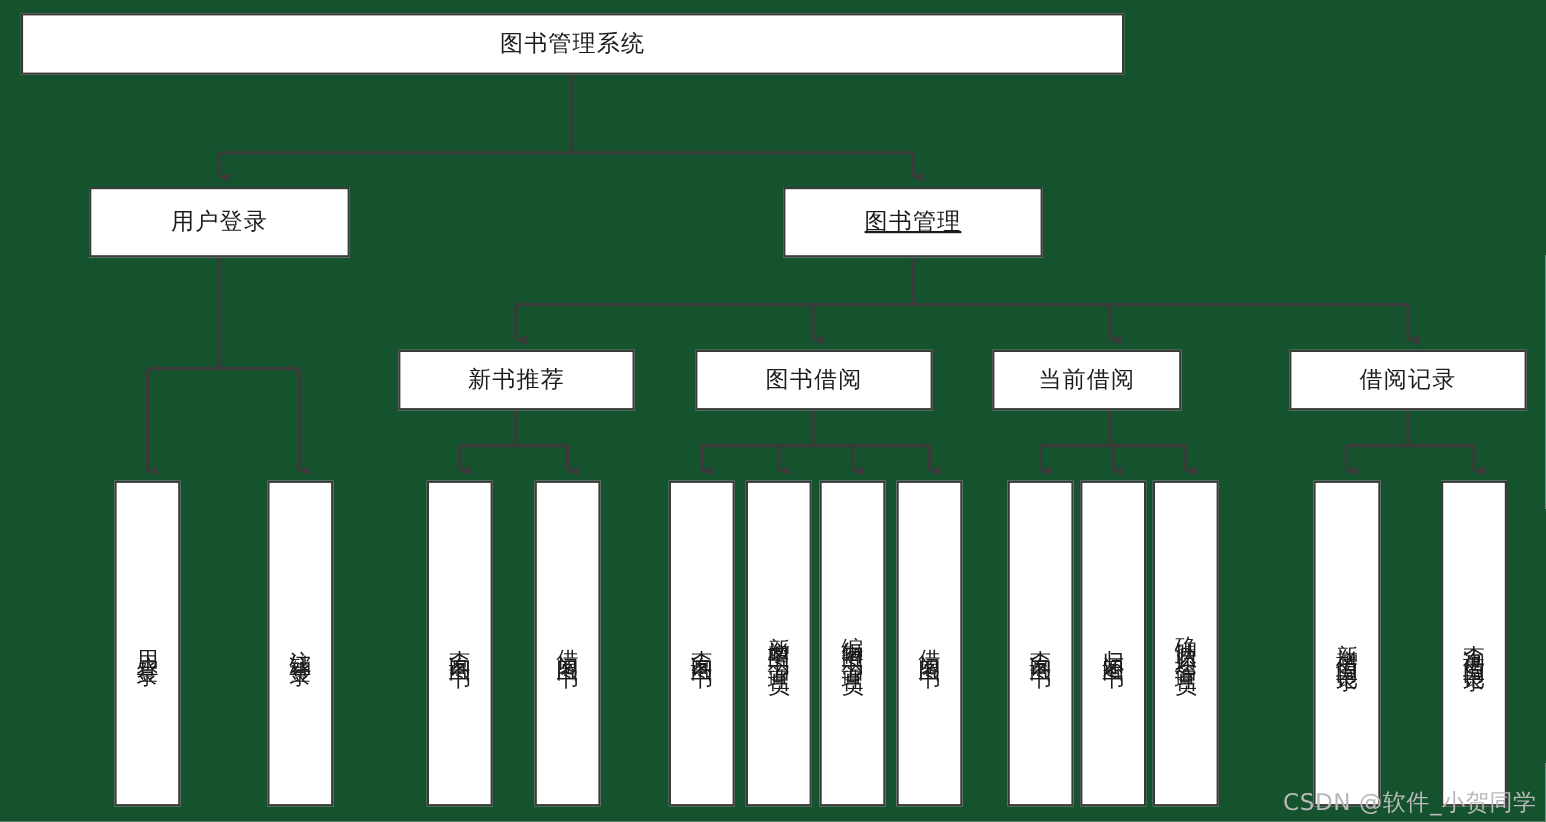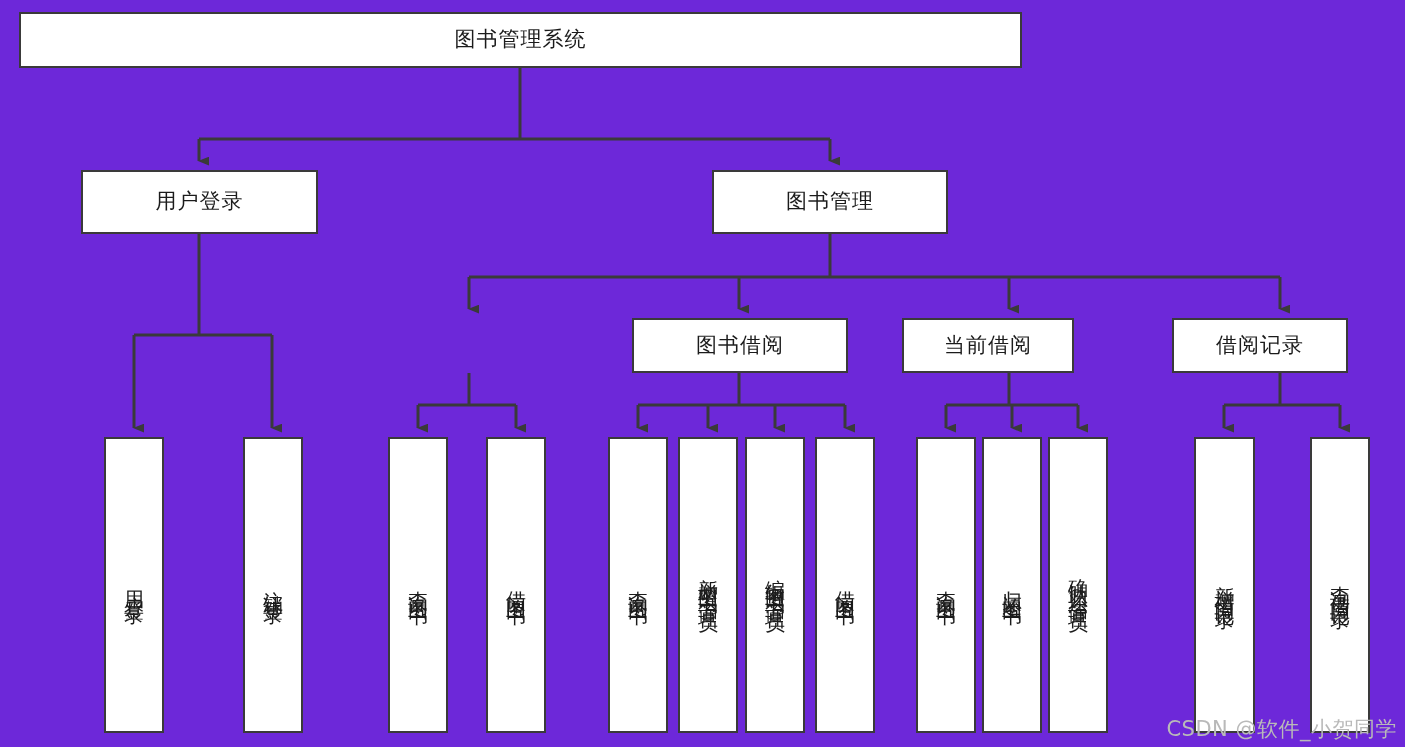--- a/index.html
+++ b/index.html
@@ -1,17 +1,17 @@
 <!DOCTYPE html>
 <html><head>
 <meta charset="utf-8">
 <style>
   html,body{margin:0;padding:0;background:#ffffff;}
   body{width:1405px;height:747px;font-family:"DejaVu Sans","Liberation Sans",sans-serif;overflow:hidden;}
-  #stage{position:relative;width:1405px;height:747px;background:#6d28d9;}
+  #stage{position:relative;width:1405px;height:747px;background:#14532d;}
   svg#wires{position:absolute;left:0;top:0;width:1405px;height:747px;}
   .node{position:absolute;box-sizing:border-box;border:2.5px solid #3a3a3a;background:#ffffff;
         display:flex;align-items:center;justify-content:center;color:#1b1b1b;}
   .node.h{font-size:21px;letter-spacing:1px;line-height:1.1;}
   .node.v{writing-mode:vertical-rl;text-orientation:upright;font-size:20px;letter-spacing:5px;line-height:1.25;padding:4px 0;}
   .node.v .lbl{writing-mode:vertical-rl;text-orientation:upright;display:block;}
   .watermark{position:absolute;right:8px;bottom:4px;font-size:21px;color:#b9b9b9;letter-spacing:.5px;white-space:nowrap;}
 </style>
 </head>
 <body>
@@ -68,31 +68,34 @@
     </g>
   </svg>
 
   <div class="node h" style="left:19px;top:12px;width:1003px;height:56px;">
     <span class="lbl">图书管理系统</span>
   </div>
 
   <div class="node h" style="left:81px;top:170px;width:237px;height:64px;">
     <span class="lbl">用户登录</span>
   </div>
-  <div class="node h" style="left:712px;top:170px;width:236px;height:64px;">
+  <div class="node h" style="left:712px;top:170px;width:236px;height:64px;text-decoration:underline;">
     <span class="lbl">图书管理</span>
   </div>
 
+  <div class="node h" style="left:362px;top:318px;width:215px;height:55px;">
+    <span class="lbl">新书推荐</span>
+  </div>
   <div class="node h" style="left:632px;top:318px;width:216px;height:55px;justify-content:center;">
     <span class="lbl">图书借阅</span>
   </div>
   <div class="node h" style="left:902px;top:318px;width:172px;height:55px;">
     <span class="lbl">当前借阅</span>
   </div>
-  <div class="node h" style="left:1172px;top:318px;width:176px;height:55px;justify-content:center;">
+  <div class="node h" style="left:1172px;top:318px;width:216px;height:55px;justify-content:center;">
     <span class="lbl">借阅记录</span>
   </div>
 
   <div class="node v" style="left:104px;top:437px;width:60px;height:296px;">
     <span class="lbl">用户登录</span>
   </div>
   <div class="node v" style="left:243px;top:437px;width:60px;height:296px;">
     <span class="lbl">注销登录</span>
   </div>
   <div class="node v" style="left:388px;top:437px;width:60px;height:296px;">

